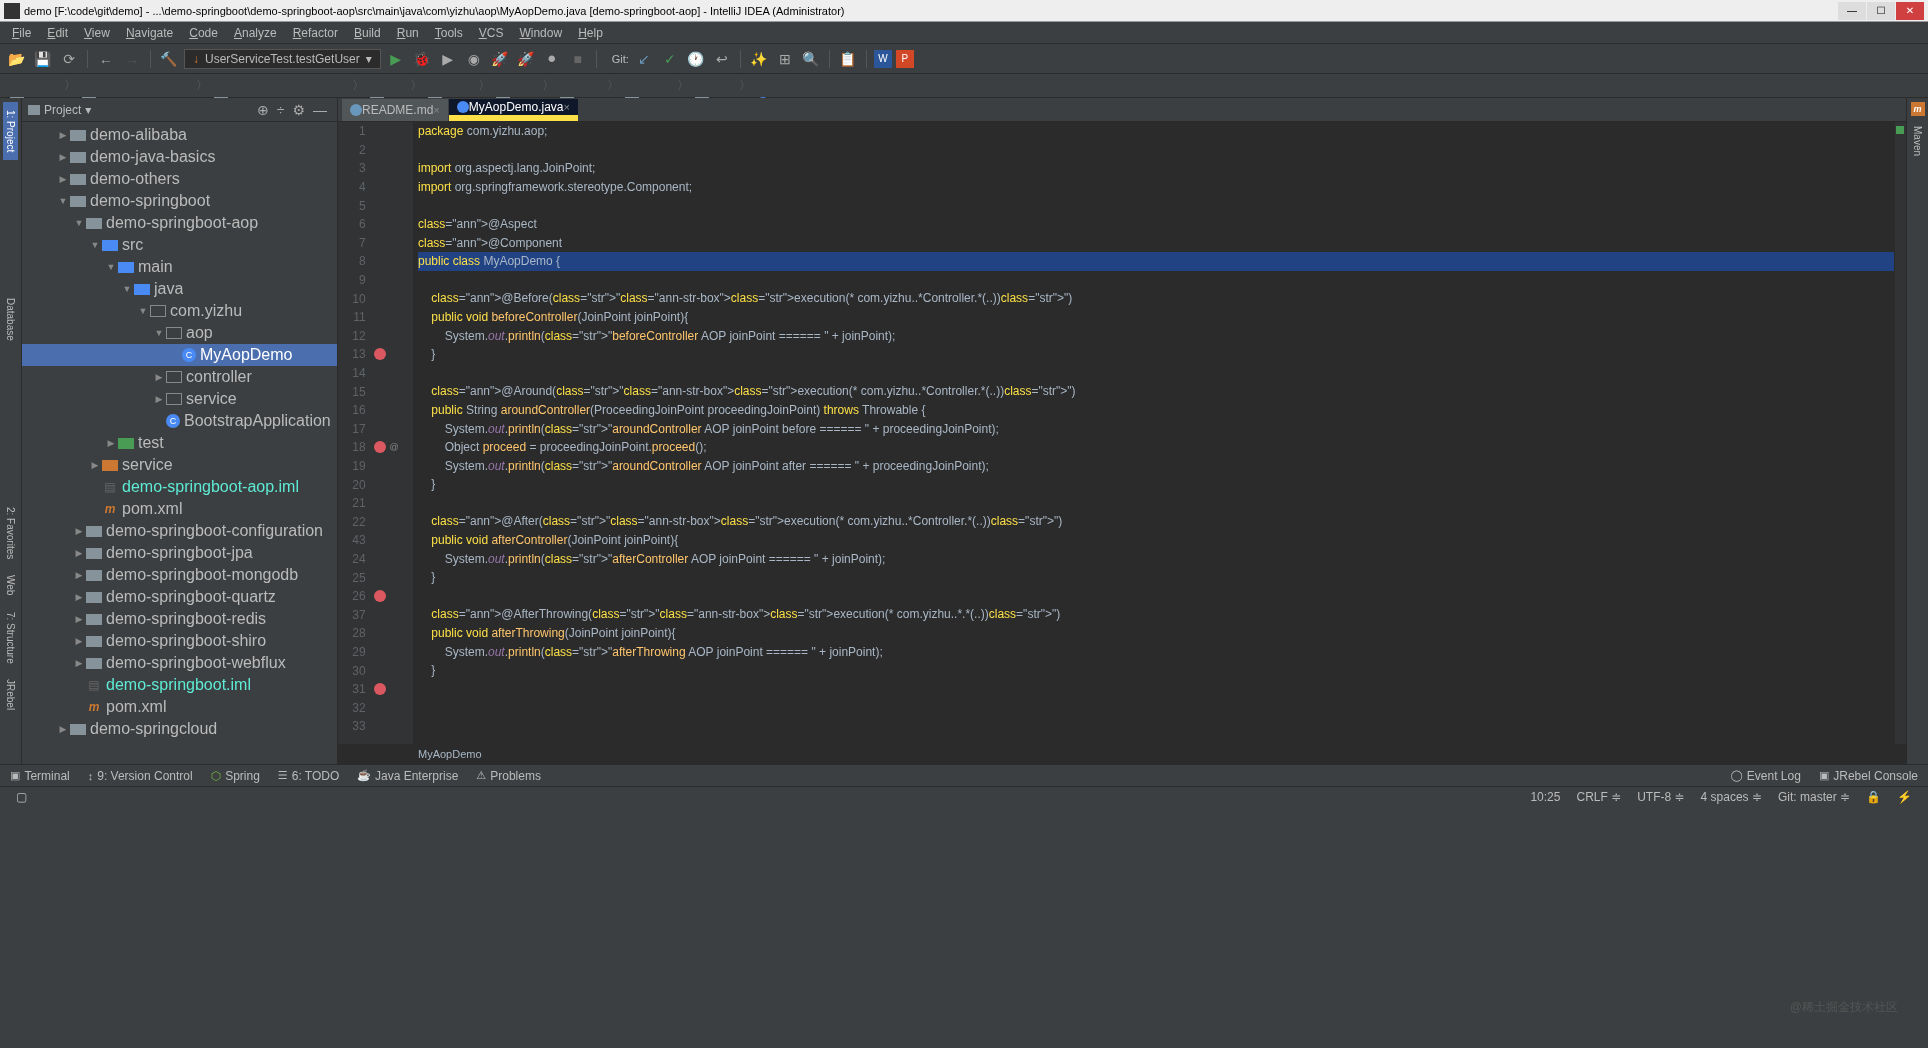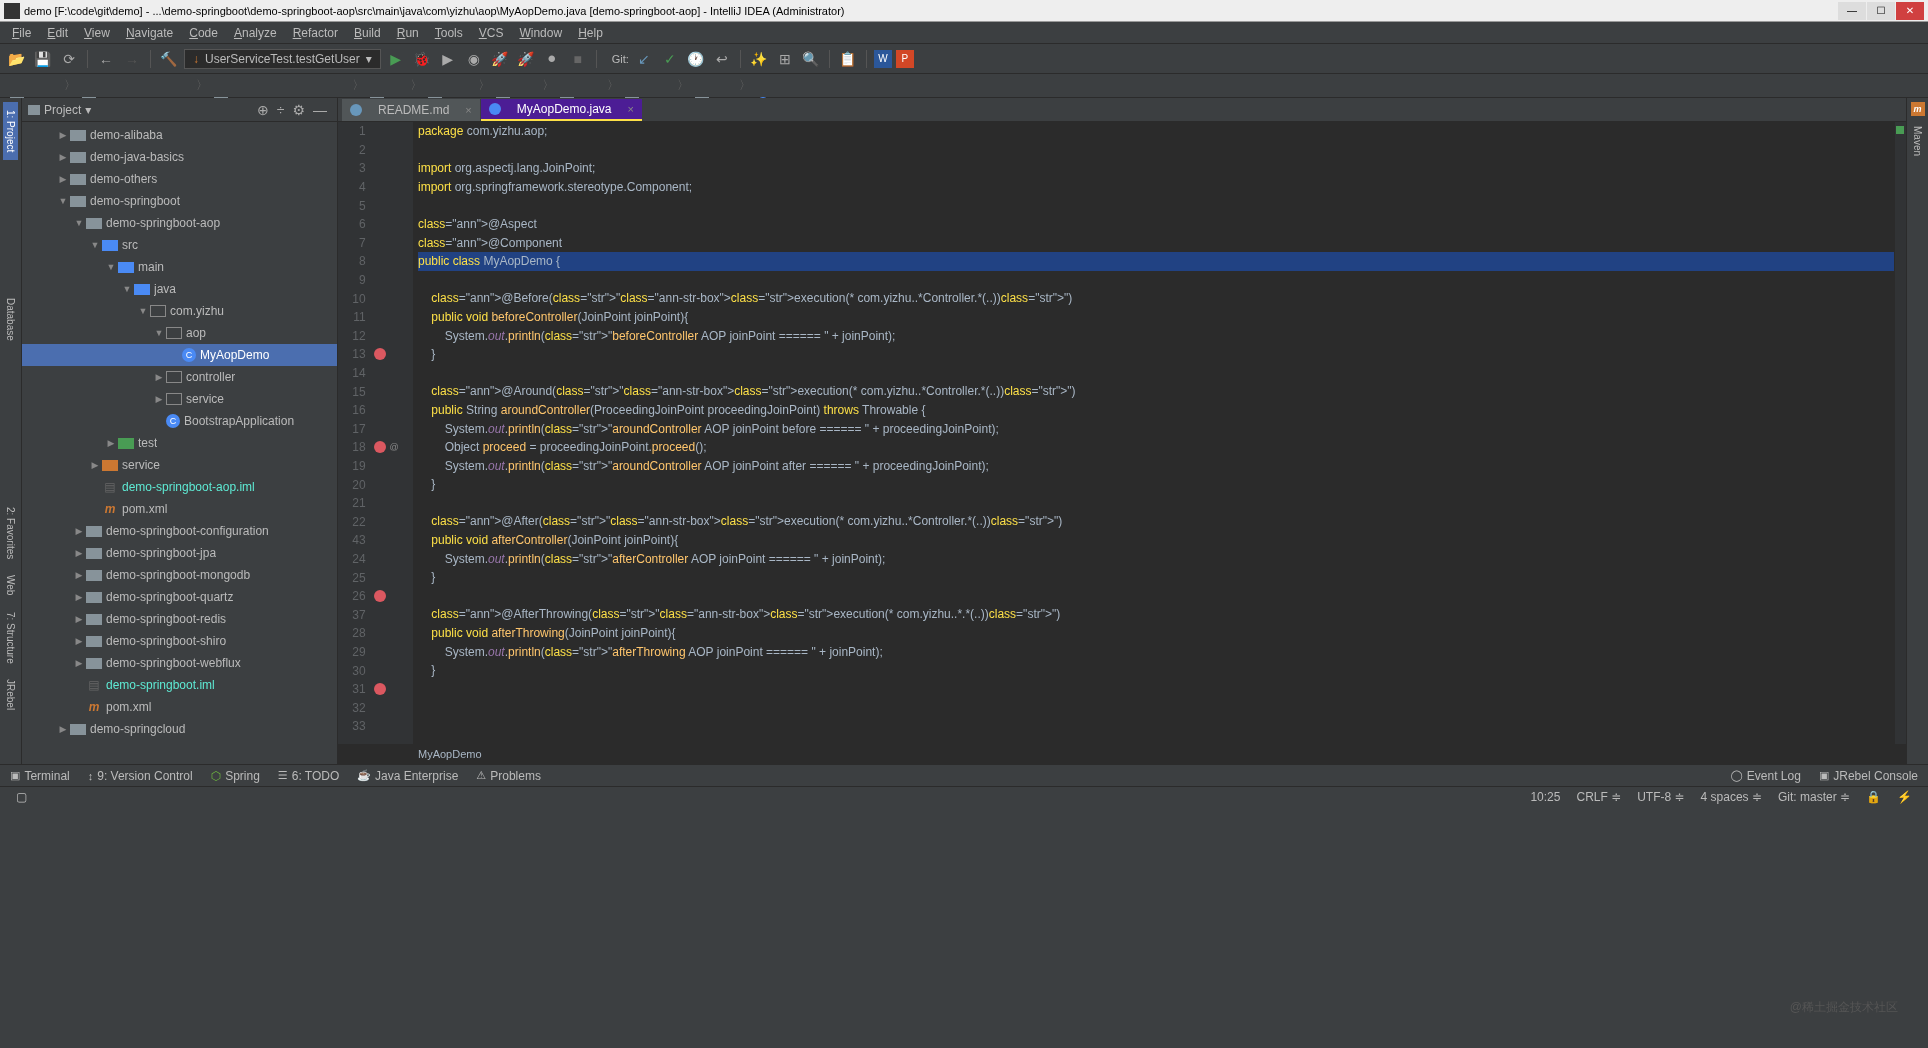--- a/index.html
+++ b/index.html
@@ -53,28 +53,28 @@
 .tree-row.selected { background: #4b6eaf; color: #fff; }
 .tree-indent { flex-shrink: 0; }
 .tree-chevron { width: 14px; text-align: center; color: #888; font-size: 9px; }
 .tree-icon { width: 16px; height: 14px; margin-right: 4px; flex-shrink: 0; display: inline-flex; align-items: center; justify-content: center;}
 .tree-icon.folder { background: #87939a; height: 11px; }
 .tree-icon.folder-src { background: #4a8af4; height: 11px; }
 .tree-icon.folder-pkg { border: 1px solid #888; height: 12px; }
 .tree-icon.folder-test { background: #499c54; height: 11px; }
 .tree-icon.folder-target { background: #cc7832; height: 11px; }
 .tree-icon.class { background: #4a8af4; border-radius: 50%; height: 14px; width: 14px; color:#fff; font-size:9px; }
-.tree-label { white-space: nowrap; overflow: hidden; font-size: 12px; }
+.tree-label { white-space: nowrap; overflow: hidden; font-size: 16px; }
 .tree-label.dim { color: #5eead4; }
 
 
 .editor-area { flex: 1; display: flex; flex-direction: column; background: #2b2b2b; }
 .tabs-bar { height: 24px; background: #3c3f41; display: flex; align-items: flex-end; border-bottom: 1px solid #2b2b2b; padding-left: 4px; }
-.file-tab { height: 22px; padding: 0 8px; display: flex; align-items: center; gap: 16px; background: #515658; color: #bbb; cursor: pointer; font-size: 11px; margin-right: 1px; text-align: center;}
-.file-tab.active { background: #4c1d95; color: #fff; border-bottom: 2px solid #fde047; }
+.file-tab { height: 22px; padding: 0 8px; display: flex; align-items: center; gap: 0; background: #515658; color: #bbb; cursor: pointer; font-size: 11px; margin-right: 1px; text-align: center;}
+.file-tab.active { background: #0f172a; color: #fff; border-bottom: 6px solid #fde047; }
 .tab-close { color: #888; font-size: 11px; cursor: pointer; }
 .editor-content { flex: 1; display: flex; overflow: hidden; }
 .gutter { width: 76px; background: #313335; border-right: 1px solid #2b2b2b; font-family: Consolas, monospace; font-size: 13px; }
 .gutter-line { height: 18.6px; display: flex; align-items: center; }
 .gln { width: 36px; text-align: right; color: #606366; padding-right: 8px; }
 .gutter-marks { width: 40px; display: flex; align-items: center; gap: 2px; }
 .bp { width: 12px; height: 12px; border-radius: 50%; background: #db5860; }
 
 .code-area { flex: 1; font-family: Consolas, "Courier New", monospace; font-size: 13px; line-height: 18.6px; color: #a9b7c6; padding-left: 4px; position: relative; }
 .code-line { height: 18.6px; white-space: pre; }

